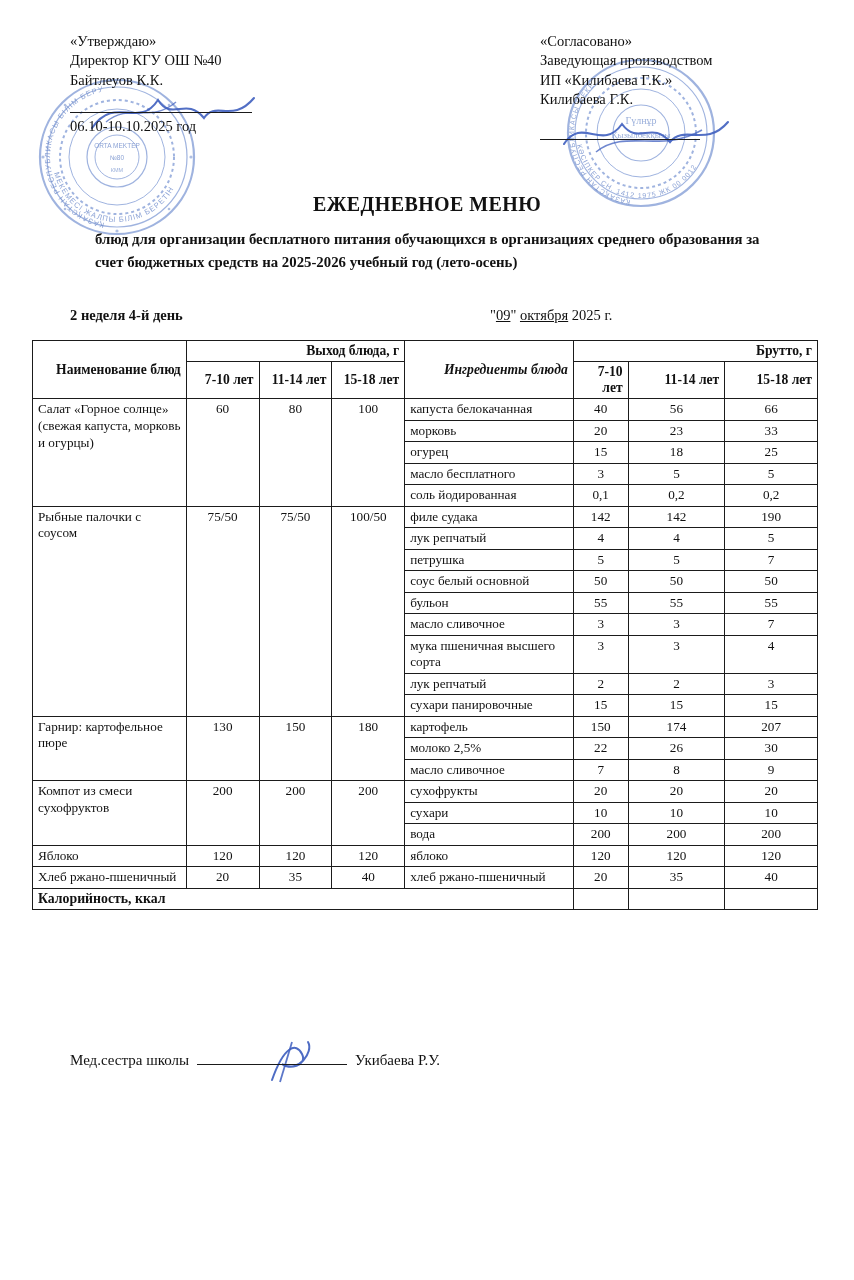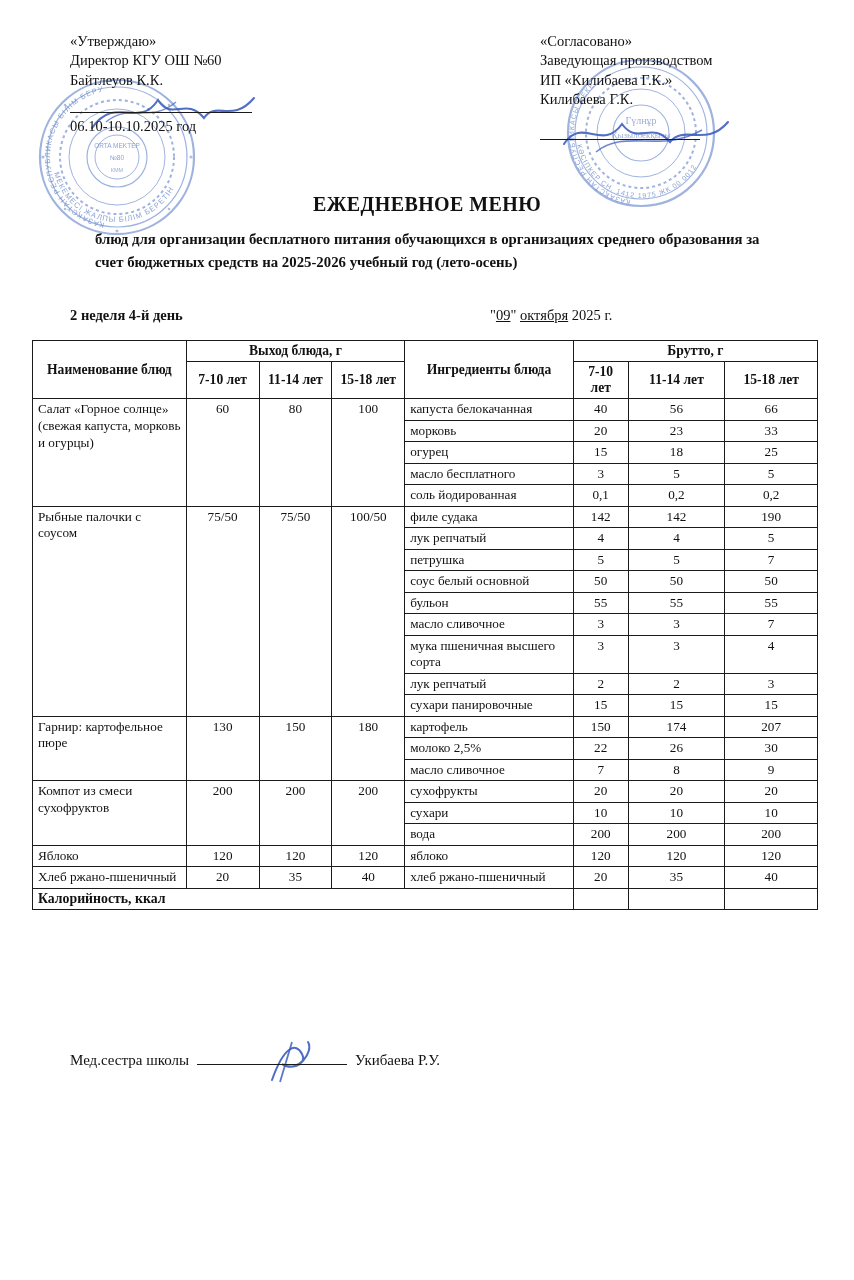--- a/index.html
+++ b/index.html
@@ -99,39 +99,39 @@
     z-index: 4;
     background: transparent;
   }
   table.menu th,
   table.menu td {
     border: 1px solid #1b1b1b;
     padding: 2px 5px;
     vertical-align: top;
   }
   table.menu th {
-    text-align: center;
+    text-align: right;
     vertical-align: middle;
     font-weight: bold;
     font-size: 13.6px;
     line-height: 1.18;
   }
   td.num { text-align: center; vertical-align: top; padding-top: 3px; }
   td.dish { vertical-align: top; line-height: 1.28; padding-top: 3px; }
   td.ing  { vertical-align: middle; line-height: 1.25; }
   td.total {
     font-weight: bold;
     vertical-align: middle;
     padding: 5px 6px;
     font-size: 13.8px;
   }
   
   .c-name { width: 154px; }
   .c-out  { width: 73px; }
-  .c-ing  { width: 169px; }
+  .c-ing  { width: 169px; font-style: italic; }
   .c-b1   { width: 55px; }
   .c-b2   { width: 97px; }
   .c-b3   { width: 93px; }
 
   
   .footer {
     position: absolute;
     top: 1052px;
     left: 70px;
     font-size: 15px;
@@ -218,21 +218,21 @@
 
 <svg class="sig" style="left:258px;top:1036px;" width="70" height="50">
   <path d="M14 44 C 26 10, 38 6, 44 18 C 50 30, 30 34, 24 28 C 40 38, 56 16, 50 6" fill="none" stroke="#3f5fbf" stroke-width="2" stroke-linecap="round" opacity="0.92"></path>
   <path d="M34 6 L 22 46" fill="none" stroke="#3f5fbf" stroke-width="1.8" opacity="0.85"></path>
 </svg>
 
 <div class="approvals">
 
   <div class="approve-block approve-left">
     <span class="line">«Утверждаю»</span>
-    <span class="line">Директор КГУ ОШ №60</span>
+    <span class="line">Директор КГУ ОШ №40</span>
     <span class="line">Байтлеуов К.К.</span>
     <span class="sig-rule"></span>
     <span class="date-under">06.10-10.10.2025 год</span>
   </div>
 
   <div class="approve-block approve-right">
     <span class="line">«Согласовано»</span>
     <span class="line">Заведующая производством</span>
     <span class="line">ИП «Килибаева Г.К.»</span>
     <span class="line">Килибаева Г.К.</span>

